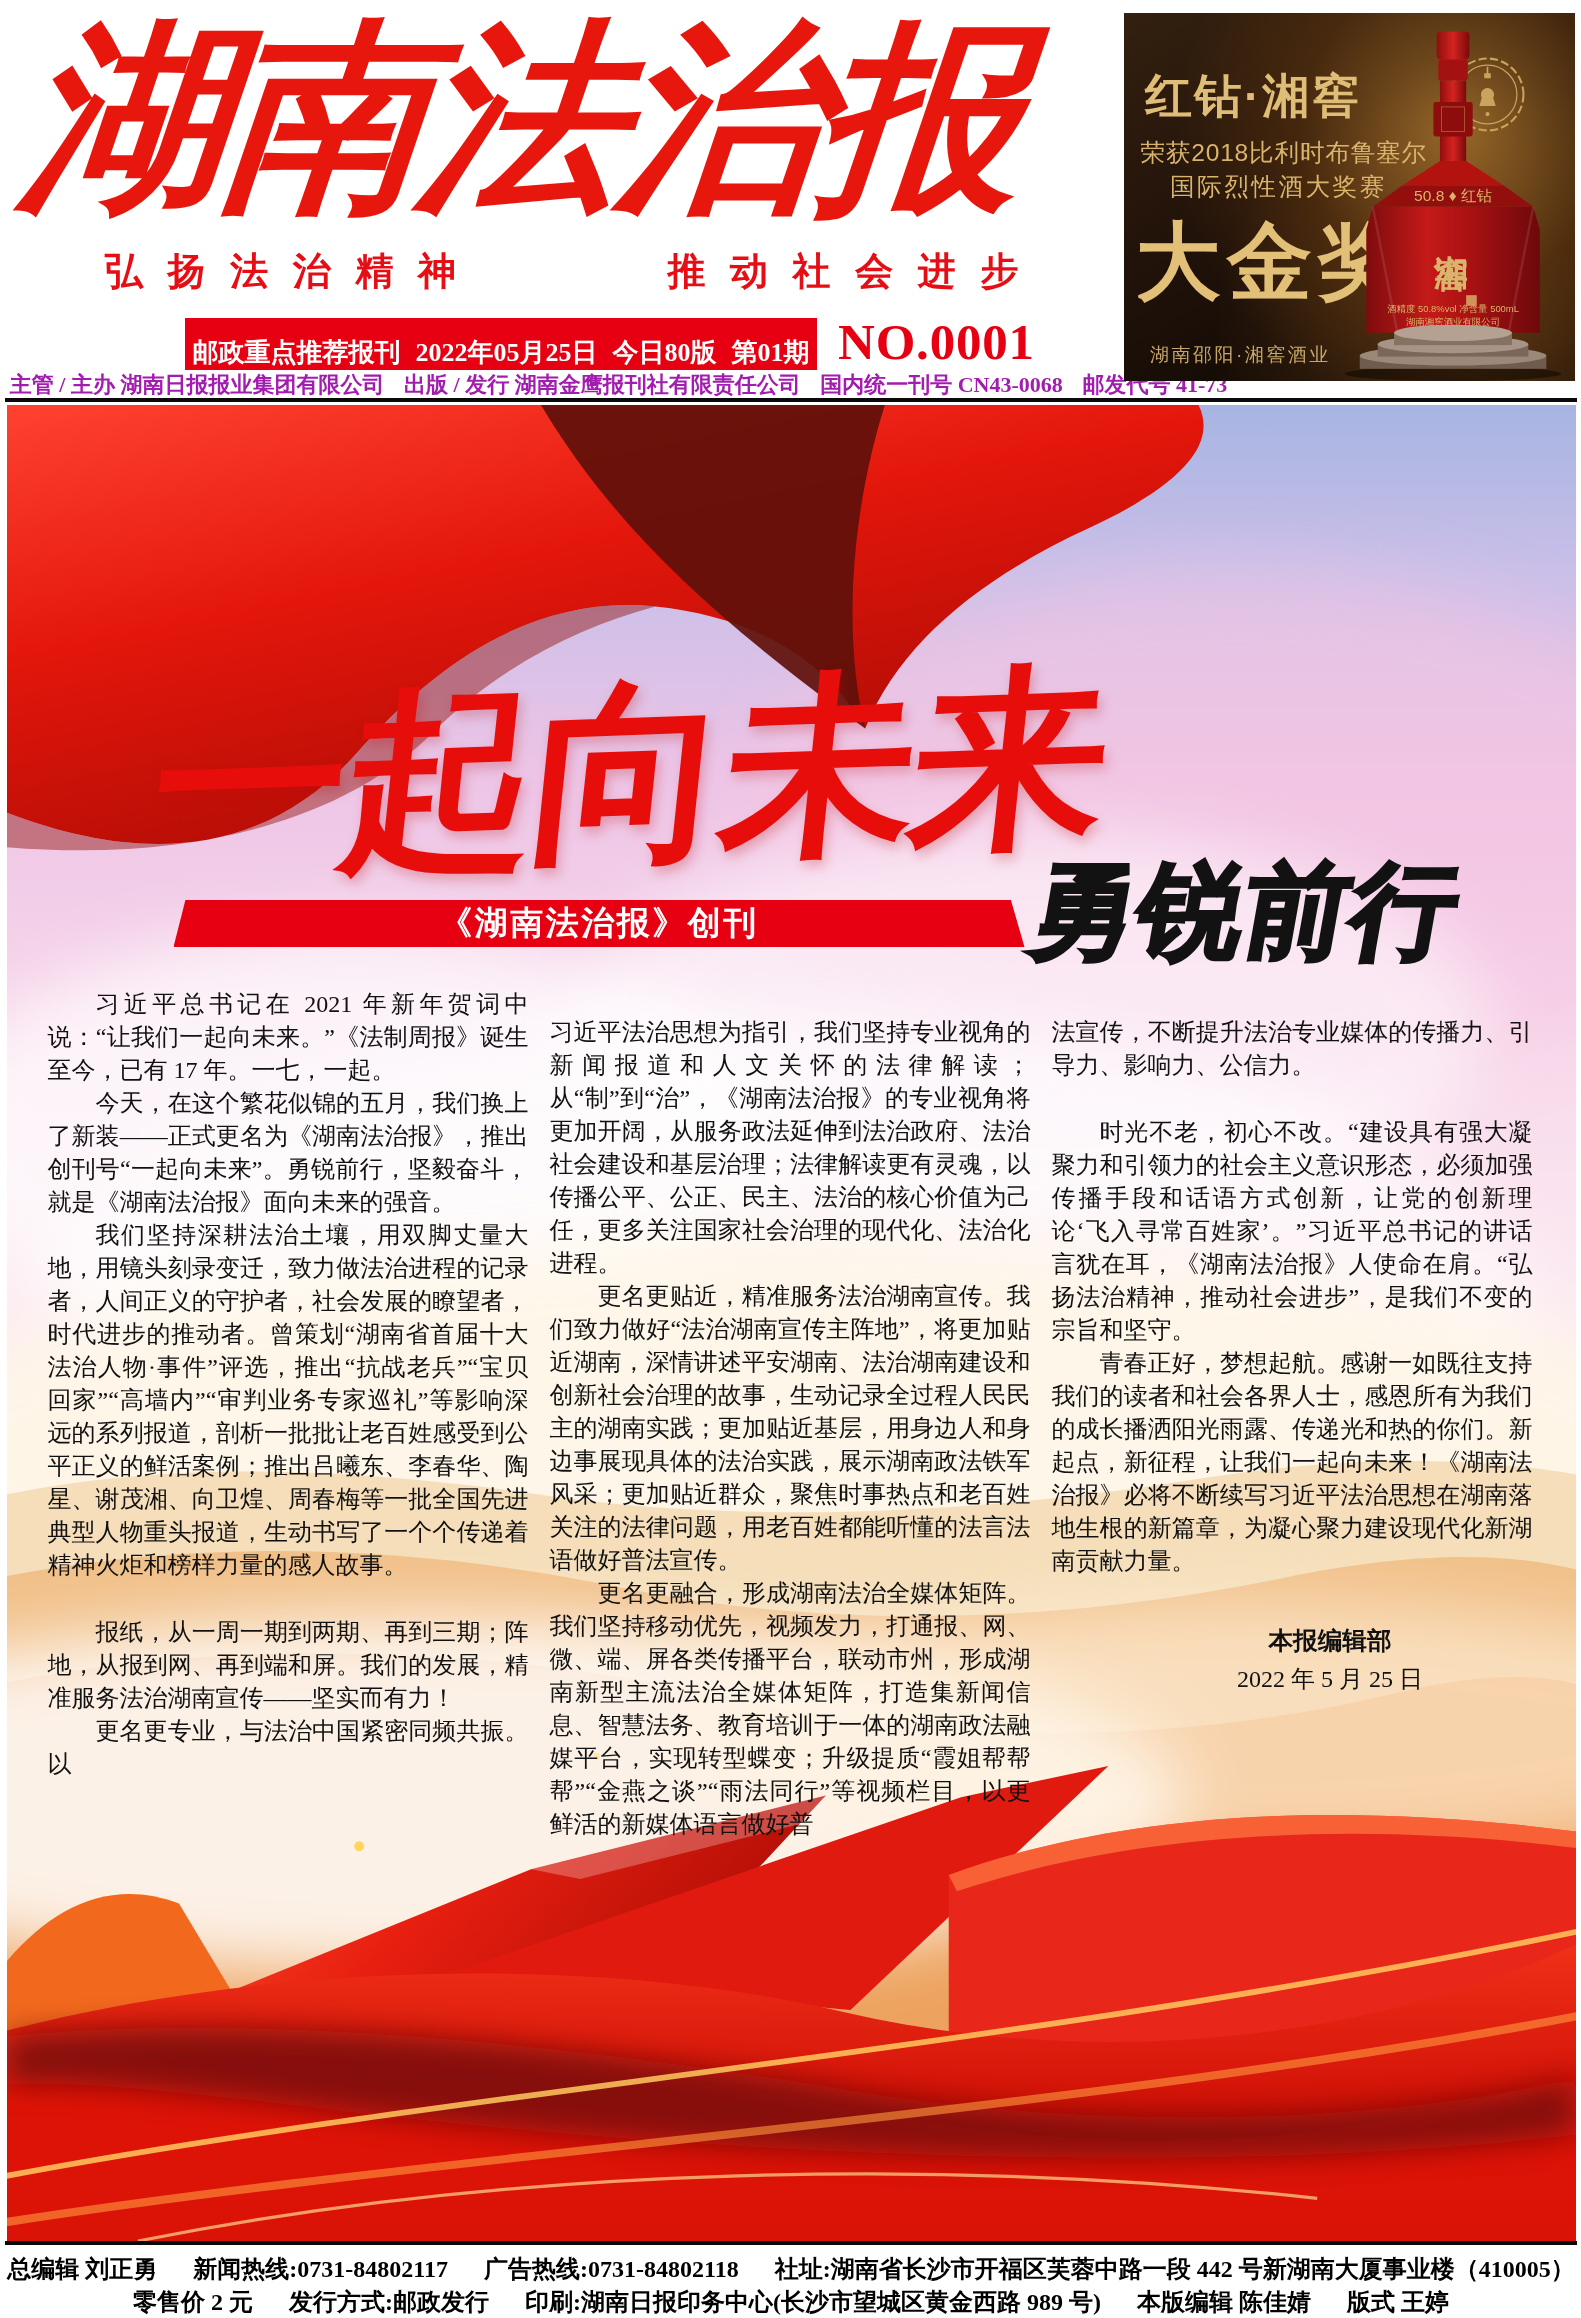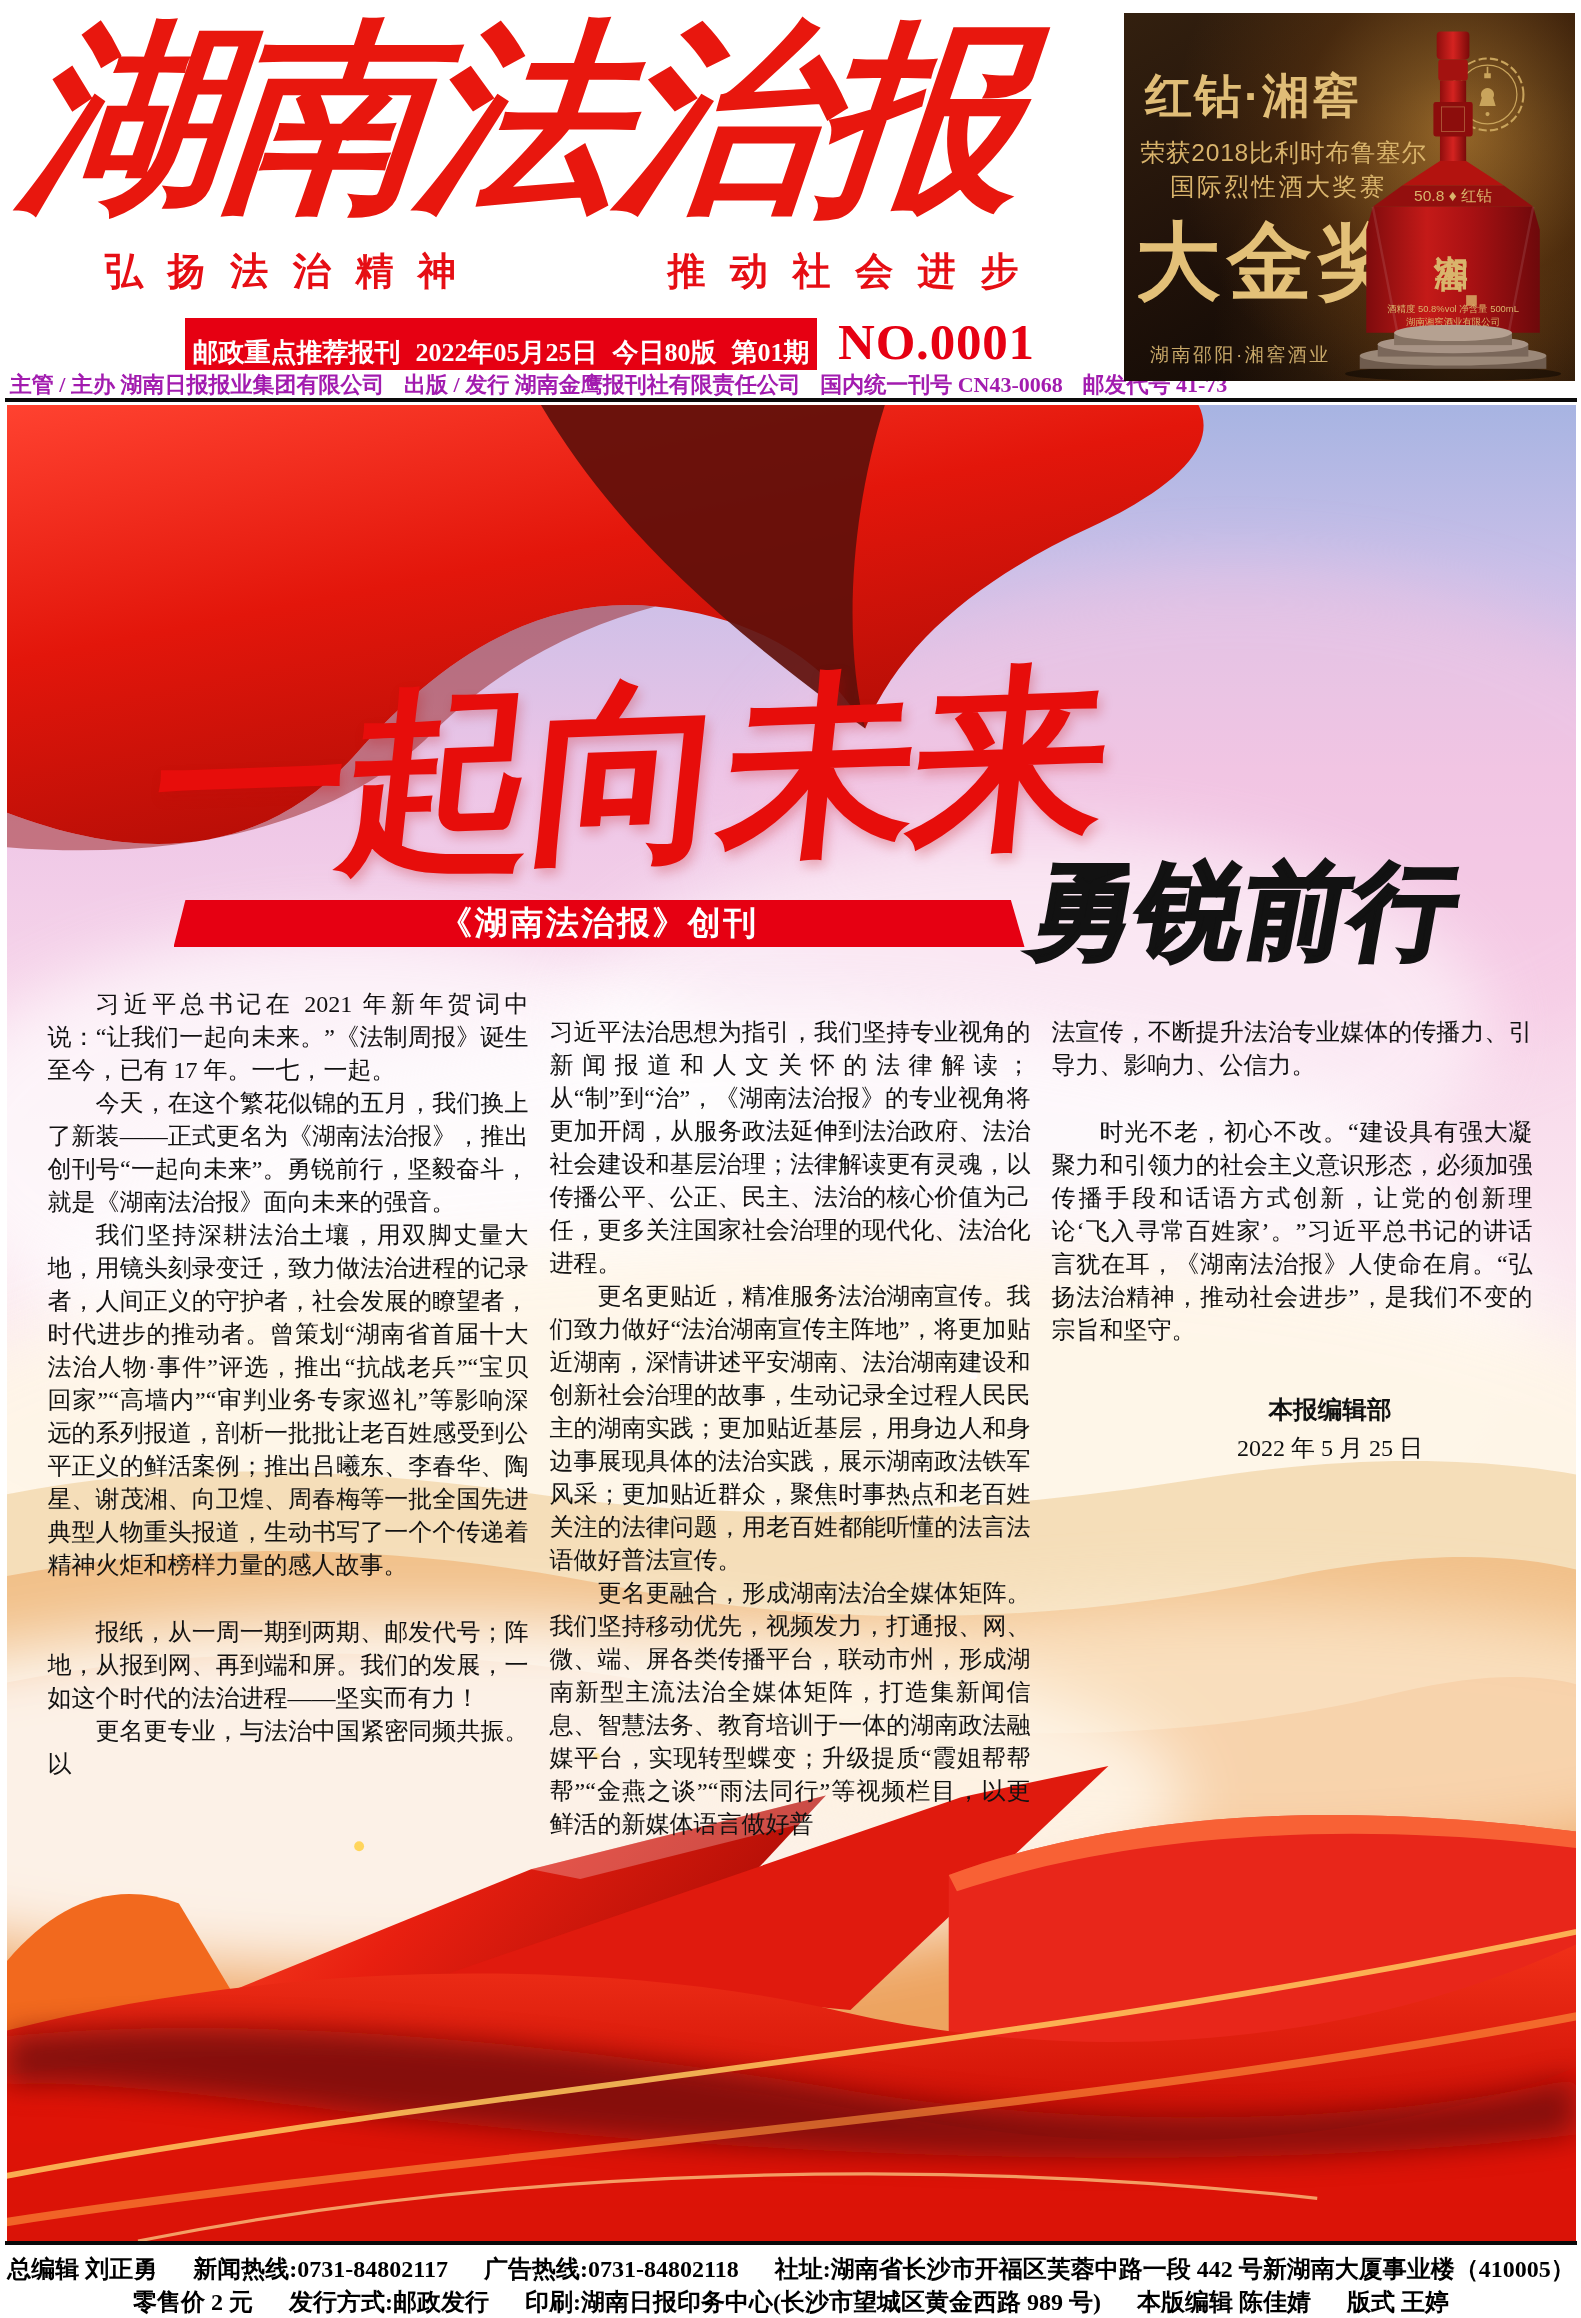--- a/index.html
+++ b/index.html
@@ -237,31 +237,32 @@
       <span>《湖南法治报》创刊</span>
     </div>
 
     <div class="abs hero-subhead">勇锐前行</div>
 
     <div class="abs columns">
       <div class="col">
         <p>习近平总书记在 2021 年新年贺词中说：“让我们一起向未来。”《法制周报》诞生至今，已有 17 年。一七，一起。</p>
         <p>今天，在这个繁花似锦的五月，我们换上了新装——正式更名为《湖南法治报》，推出创刊号“一起向未来”。勇锐前行，坚毅奋斗，就是《湖南法治报》面向未来的强音。</p>
         <p>我们坚持深耕法治土壤，用双脚丈量大地，用镜头刻录变迁，致力做法治进程的记录者，人间正义的守护者，社会发展的瞭望者，时代进步的推动者。曾策划“湖南省首届十大法治人物·事件”评选，推出“抗战老兵”“宝贝回家”“高墙内”“审判业务专家巡礼”等影响深远的系列报道，剖析一批批让老百姓感受到公平正义的鲜活案例；推出吕曦东、李春华、陶星、谢茂湘、向卫煌、周春梅等一批全国先进典型人物重头报道，生动书写了一个个传递着精神火炬和榜样力量的感人故事。</p>
-        <p class="gap">报纸，从一周一期到两期、邮发代号；阵地，从报到网、再到端和屏。我们的发展，一如这个时代的法治进程——坚实而有力！</p>
+        <p class="gap">报纸，从一周一期到两期、再到三期；阵地，从报到网、再到端和屏。我们的发展，精准服务法治湖南宣传——坚实而有力！</p>
         <p>更名更专业，与法治中国紧密同频共振。以</p>
       </div>
       <div class="col">
         <p class="noindent">习近平法治思想为指引，我们坚持专业视角的新闻报道和人文关怀的法律解读；从“制”到“治”，《湖南法治报》的专业视角将更加开阔，从服务政法延伸到法治政府、法治社会建设和基层治理；法律解读更有灵魂，以传播公平、公正、民主、法治的核心价值为己任，更多关注国家社会治理的现代化、法治化进程。</p>
         <p>更名更贴近，精准服务法治湖南宣传。我们致力做好“法治湖南宣传主阵地”，将更加贴近湖南，深情讲述平安湖南、法治湖南建设和创新社会治理的故事，生动记录全过程人民民主的湖南实践；更加贴近基层，用身边人和身边事展现具体的法治实践，展示湖南政法铁军风采；更加贴近群众，聚焦时事热点和老百姓关注的法律问题，用老百姓都能听懂的法言法语做好普法宣传。</p>
         <p>更名更融合，形成湖南法治全媒体矩阵。我们坚持移动优先，视频发力，打通报、网、微、端、屏各类传播平台，联动市州，形成湖南新型主流法治全媒体矩阵，打造集新闻信息、智慧法务、教育培训于一体的湖南政法融媒平台，实现转型蝶变；升级提质“霞姐帮帮帮”“金燕之谈”“雨法同行”等视频栏目，以更鲜活的新媒体语言做好普</p>
       </div>
       <div class="col">
         <p class="noindent">法宣传，不断提升法治专业媒体的传播力、引导力、影响力、公信力。</p>
         <p class="gap">时光不老，初心不改。“建设具有强大凝聚力和引领力的社会主义意识形态，必须加强传播手段和话语方式创新，让党的创新理论‘飞入寻常百姓家’。”习近平总书记的讲话言犹在耳，《湖南法治报》人使命在肩。“弘扬法治精神，推动社会进步”，是我们不变的宗旨和坚守。</p>
+        <p>青春正好，梦想起航。感谢一如既往支持我们的读者和社会各界人士，感恩所有为我们的成长播洒阳光雨露、传递光和热的你们。新起点，新征程，让我们一起向未来！《湖南法治报》必将不断续写习近平法治思想在湖南落地生根的新篇章，为凝心聚力建设现代化新湖南贡献力量。</p>
         <div class="signature">
           <div class="sig-name">本报编辑部</div>
           <div class="sig-date">2022 年 5 月 25 日</div>
         </div>
       </div>
     </div>
   </div>
 
   <div class="abs rule rule-bottom"></div>
 

